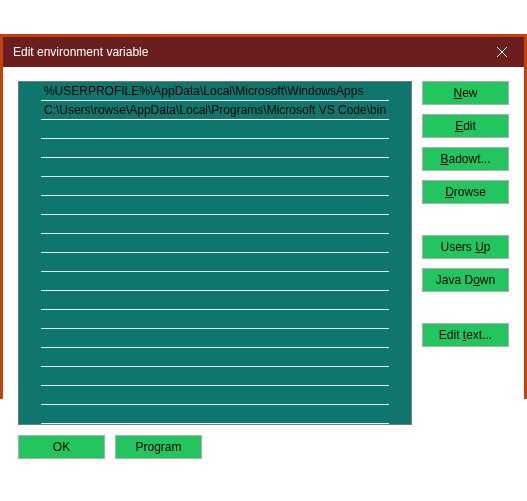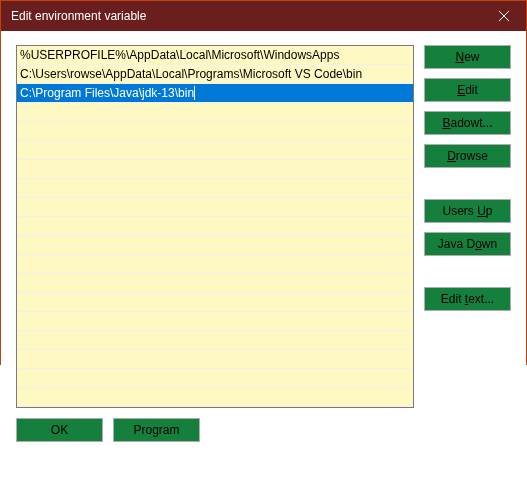--- a/index.html
+++ b/index.html
@@ -1,51 +1,51 @@
 <!DOCTYPE html>
 <html><head>
   <meta charset="utf-8">
   <style>
     * { box-sizing: border-box; margin: 0; padding: 0; font-family: "Segoe UI", Tahoma, sans-serif; font-size: 12px; }
     body { width: 527px; height: 501px; background: #fff; overflow: hidden; }
-    .window { width: 527px; height: 365px; border: 1px solid #c2410c; display: flex; flex-direction: column; }
+    .window { width: 527px; height: 365px; border: 3px solid #c2410c; display: flex; flex-direction: column; margin-top: 34px; }
     .titlebar {
       height: 30px; background: #6b1e1e; color: #fff; display: flex; align-items: center;
       padding-left: 10px; justify-content: space-between;
     }
     .titlebar .title { font-size: 12px; }
     .titlebar .close {
       width: 45px; height: 30px; display: flex; align-items: center; justify-content: center;
       color: #fff; cursor: default;
     }
     .titlebar .close svg { width: 10px; height: 10px; }
     .client {
       flex: 1; background: #fff; padding: 14px 15px 12px 15px; display: flex; flex-direction: column;
     }
     .main-row { flex: 1; display: flex; gap: 10px; }
     .listbox {
-      flex: 1; border: 1px solid #7a7a7a; background: #fef9c3; overflow: hidden;
-      display: flex; flex-direction: column;
+      flex: 1; border: 1px solid #7a7a7a; background: #0f766e; overflow: hidden;
+      display: flex; flex-direction: column; align-items: center;
     }
     .entries { flex: 1; }
     .entry {
       height: 19px; line-height: 19px; padding: 0 3px; border-bottom: 1px solid #f0f0f0;
       white-space: nowrap; overflow: hidden; color: #000;
     }
     .entry.sel {
       background: #0078d7; color: #fff; position: relative;
     }
     .entry.sel .caret {
       display: inline-block; width: 1px; height: 14px; background: #fff; vertical-align: middle;
       margin-left: 0px; position: relative; top: -1px;
     }
     .entry.empty { color: transparent; }
     .sidebtns { width: 87px; display: flex; flex-direction: column; }
     .btn {
-      height: 24px; border: 1px solid #adadad; background: #15803d; text-align: center;
+      height: 24px; border: 1px solid #adadad; background: #22c55e; text-align: center;
       line-height: 22px; cursor: default; margin-bottom: 9px; color: #000;
       font-size: 12px;
     }
     .gap-sm { height: 22px; }
     .u { text-decoration: underline; }
     .bottombar {
       display: flex; gap: 10px; padding-top: 10px;
     }
     .bottombar .btn { width: 87px; margin-bottom: 0; }
   </style>
@@ -63,21 +63,20 @@
     </div>
   </div>
 
   <div class="client">
     <div class="main-row">
 
       <div class="listbox">
         <div class="entries" id="entries">
             <div class="entry">%USERPROFILE%\AppData\Local\Microsoft\WindowsApps</div>
             <div class="entry">C:\Users\rowse\AppData\Local\Programs\Microsoft VS Code\bin</div>
-            <div class="entry sel">C:\Program Files\Java\jdk-13\bin<span class="caret"></span></div>
             <div class="entry empty">.</div>
             <div class="entry empty">.</div>
             <div class="entry empty">.</div>
             <div class="entry empty">.</div>
             <div class="entry empty">.</div>
             <div class="entry empty">.</div>
             <div class="entry empty">.</div>
             <div class="entry empty">.</div>
             <div class="entry empty">.</div>
             <div class="entry empty">.</div>

